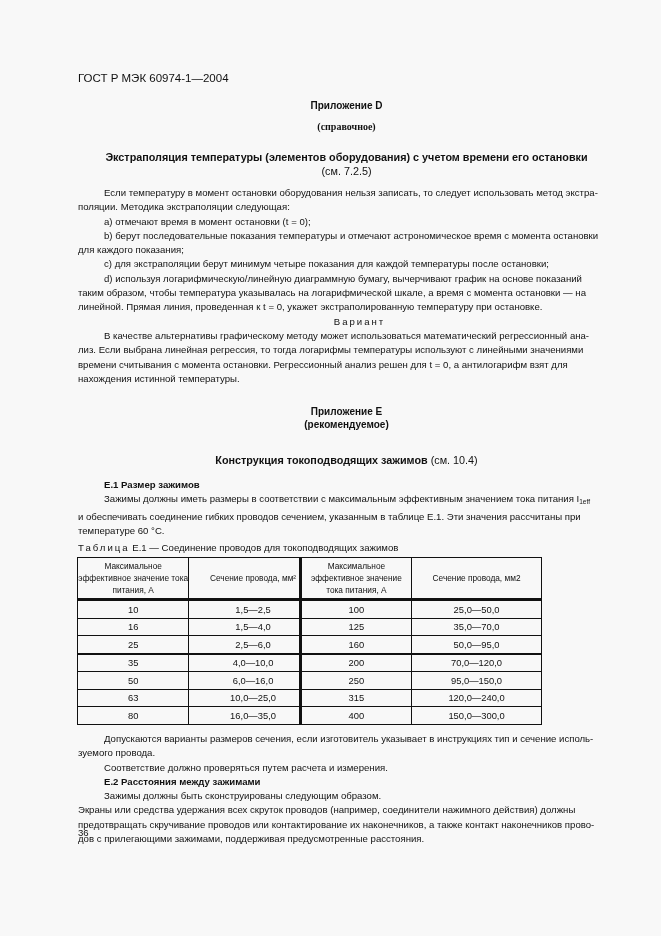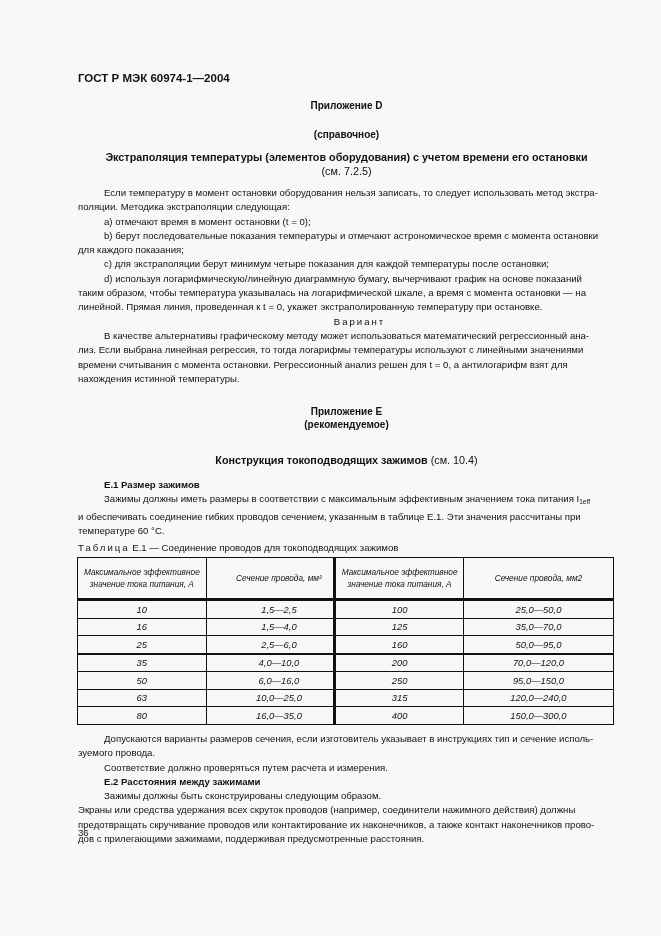--- a/index.html
+++ b/index.html
@@ -2,47 +2,47 @@
 <html><head>
   <meta charset="utf-8">
   <style>
     html, body { margin: 0; padding: 0; }
     body {
       width: 661px; height: 936px; background: #f8f8f8;
       font-family: "Liberation Sans", sans-serif; color: #111;
       position: relative; overflow: hidden;
     }
     .page { position: absolute; left: 78px; top: 0; width: 537px; }
-    .hdr { position: absolute; left: 78px; top: 72px; font-size: 11.5px; font-weight: bold; }
+    .hdr { position: absolute; left: 78px; top: 72px; font-size: 11.5px; font-weight: normal; }
     .center { text-align: center; }
     .bold { font-weight: bold; }
     .p { font-size: 9.6px; line-height: 14.3px; text-align: justify; margin: 0; }
     .ind { text-indent: 26px; }
     .sp { letter-spacing: 2px; text-align: center; }
     .abs { position: absolute; left: 0; width: 537px; }
     .app-title { font-size: 10px; line-height: 13px; font-weight: bold; }
     .sec-title { font-size: 10.8px; line-height: 14px; }
     .sub { font-size: 6.5px; vertical-align: -2px; }
-    table { border-collapse: collapse; width: 537px; font-size: 9.4px; font-style: italic; }
+    table { border-collapse: collapse; width: 465px; font-size: 9.4px; }
     td, th { border: 1px solid #111; text-align: center; height: 16.5px; padding: 0; font-weight: normal; }
     th { height: 40px; font-size: 8.3px; line-height: 12px; }
     thead th { border-bottom: 3px solid #111; }
     .thick-r { border-right: 3px solid #111; padding-left: 18px; }
     table { border: 1.5px solid #111; }
     tr.group-sep td { border-top: 2.5px solid #111; }
   </style>
 </head>
 <body>
 
 <div class="hdr">ГОСТ Р МЭК 60974-1—2004</div>
 
 <div class="page">
 
   <div class="abs center app-title" style="top:99px;">Приложение D</div>
-  <div class="abs center app-title" style="top:128px;">(справочное)</div>
+  <div class="abs center app-title" style="top:120px;font-family:Liberation Serif, serif;">(справочное)</div>
   <div class="abs center sec-title bold" style="top:150px;">Экстраполяция температуры (элементов оборудования) с учетом времени его остановки</div>
   <div class="abs center sec-title" style="top:164px;text-align:center;">(см. 7.2.5)</div>
 
   <div class="abs" style="top:186px;">
     <p class="p ind">Если температуру в момент остановки оборудования нельзя записать, то следует использовать метод экстра-</p>
     <p class="p">поляции. Методика экстраполяции следующая:</p>
     <p class="p ind">a)  отмечают время в момент остановки (t = 0);</p>
     <p class="p ind">b)  берут последовательные показания температуры и отмечают астрономическое время с момента остановки</p>
     <p class="p">для каждого показания;</p>
     <p class="p ind">c)  для экстраполяции берут минимум четыре показания для каждой температуры после остановки;</p>

